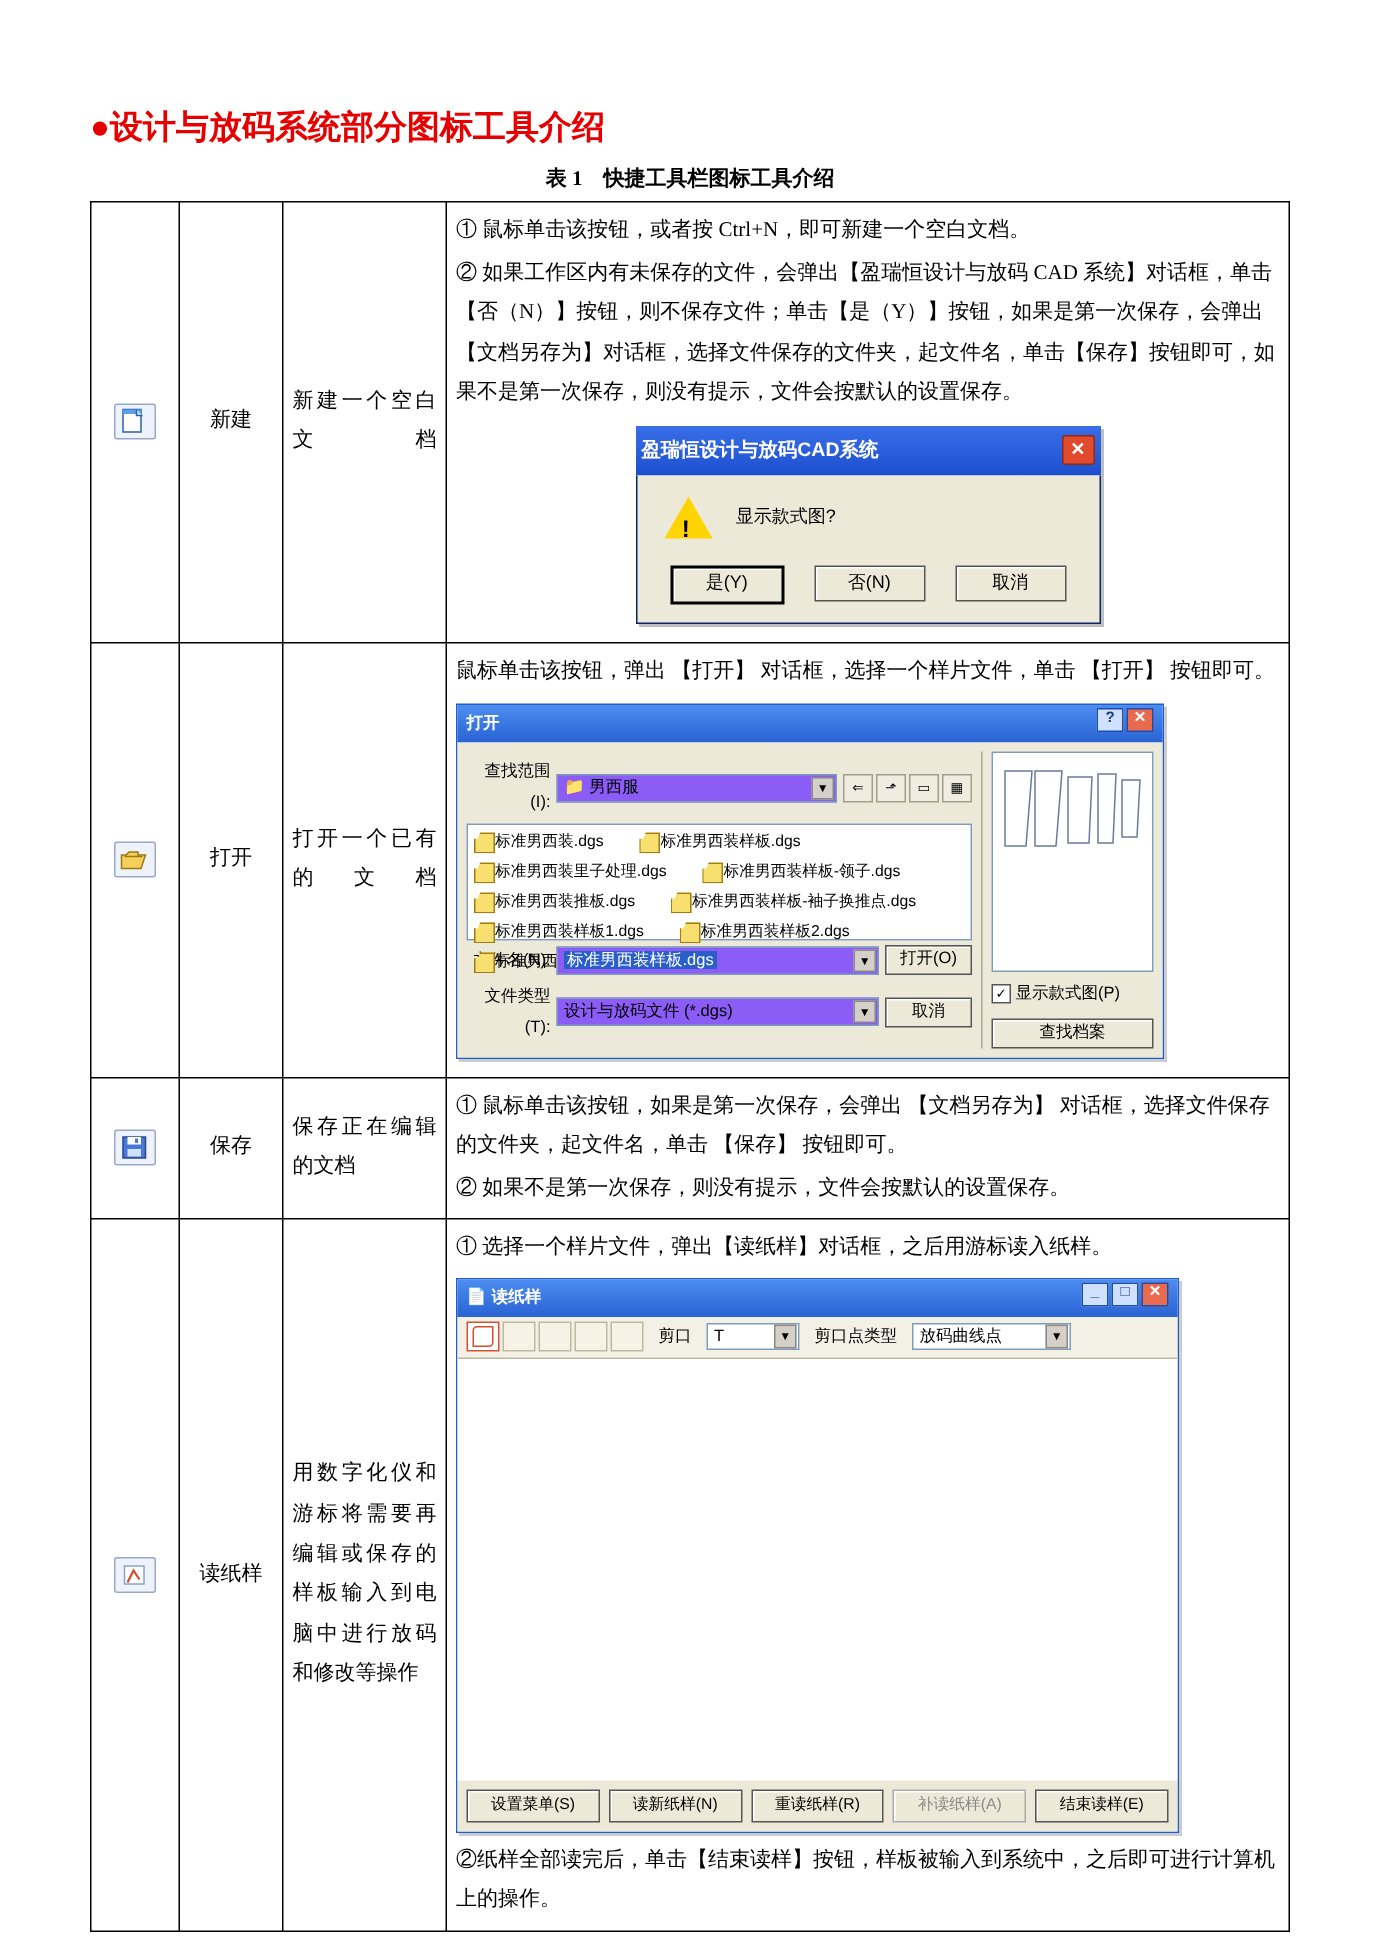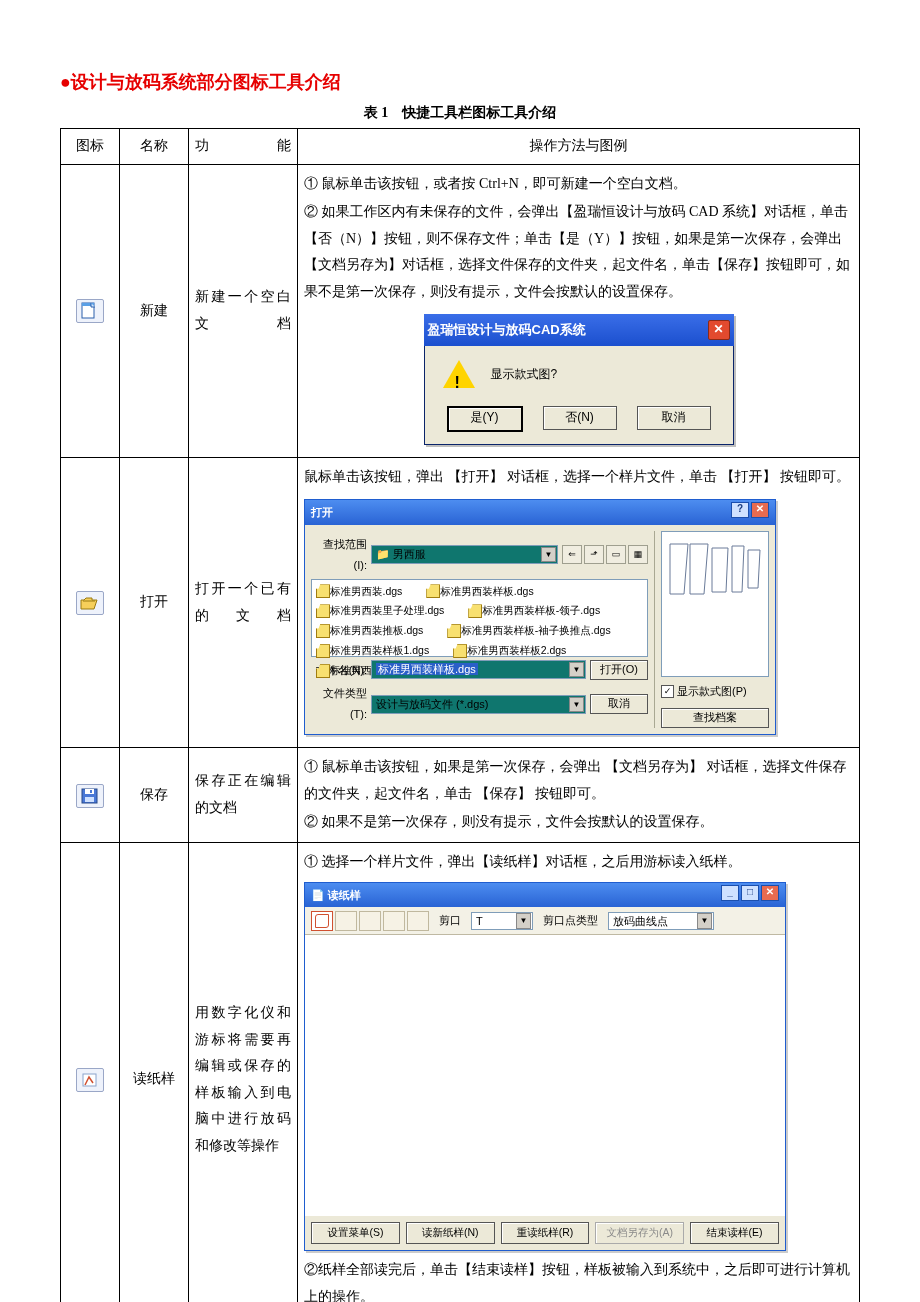--- a/index.html
+++ b/index.html
@@ -7,21 +7,21 @@
     font-size: 14px;
     color: #000;
     background: #fff;
     margin: 0;
     padding: 70px 60px;
     width: 800px;
   }
   .heading {
     color: #e60000;
     font-weight: bold;
-    font-size: 18px;
+    font-size: 22px;
     margin-bottom: 10px;
   }
   .table-caption {
     text-align: center;
     font-weight: bold;
     margin: 6px 0;
   }
   table.main {
     border-collapse: collapse;
     width: 100%;
@@ -152,21 +152,21 @@
     display: flex;
     gap: 6px;
     justify-content: flex-end;
   }
   .dlg2-left { flex: 1; }
   .dlg2-row { display: flex; align-items: center; gap: 4px; margin: 3px 0; }
   .dlg2-row label { width: 56px; text-align: right; }
   .dlg2-row .combo {
     flex: 1;
     height: 17px;
-    background: #0f766e;
+    background: #8b5cf6;
     border: 1px solid #7f9db9;
     padding: 0 16px 0 4px;
     line-height: 17px;
     position: relative;
     white-space: nowrap;
     overflow: hidden;
   }
   .dlg2-row .combo::after {
     content: "▼";
     position: absolute;
@@ -317,26 +317,20 @@
   .dlg3-buttons .b.dis { color: #8a8a8a; border-color: #aaa; }
 </style>
 </head>
 <body>
 
 <div class="heading">●设计与放码系统部分图标工具介绍</div>
 <div class="table-caption">表 1　快捷工具栏图标工具介绍</div>
 
 <table class="main">
 <tbody>
-  <tr>
-    <th class="col-icon">图标</th>
-    <th class="col-name">名称</th>
-    <th class="col-func">功能</th>
-    <th class="col-desc">操作方法与图例</th>
-  </tr>
 
   <tr>
     <td class="col-icon">
       <span class="icon-box">
         <svg width="20" height="18">
               <rect x="2" y="1" width="12" height="15" fill="#fff" stroke="#2a5fab"></rect>
               <rect x="2" y="1" width="12" height="3" fill="#5aa0e6"></rect>
               <polyline points="11,1 11,5 15,5" fill="#cfe6ff" stroke="#2a5fab"></polyline>
             </svg>
       </span>
@@ -530,21 +524,21 @@
             <label>剪口</label>
             <div class="combo">T</div>
             <label>剪口点类型</label>
             <div class="combo wide">放码曲线点</div>
           </div>
           <div class="dlg3-canvas"></div>
           <div class="dlg3-buttons">
             <span class="b">设置菜单(S)</span>
             <span class="b">读新纸样(N)</span>
             <span class="b">重读纸样(R)</span>
-            <span class="b dis">文档另存为(A)</span>
+            <span class="b dis">补读纸样(A)</span>
             <span class="b">结束读样(E)</span>
           </div>
         </div>
         <p>②纸样全部读完后，单击【结束读样】按钮，样板被输入到系统中，之后即可进行计算机上的操作。</p>
       </div>
     </td>
   </tr>
 </tbody>
 </table>
 

